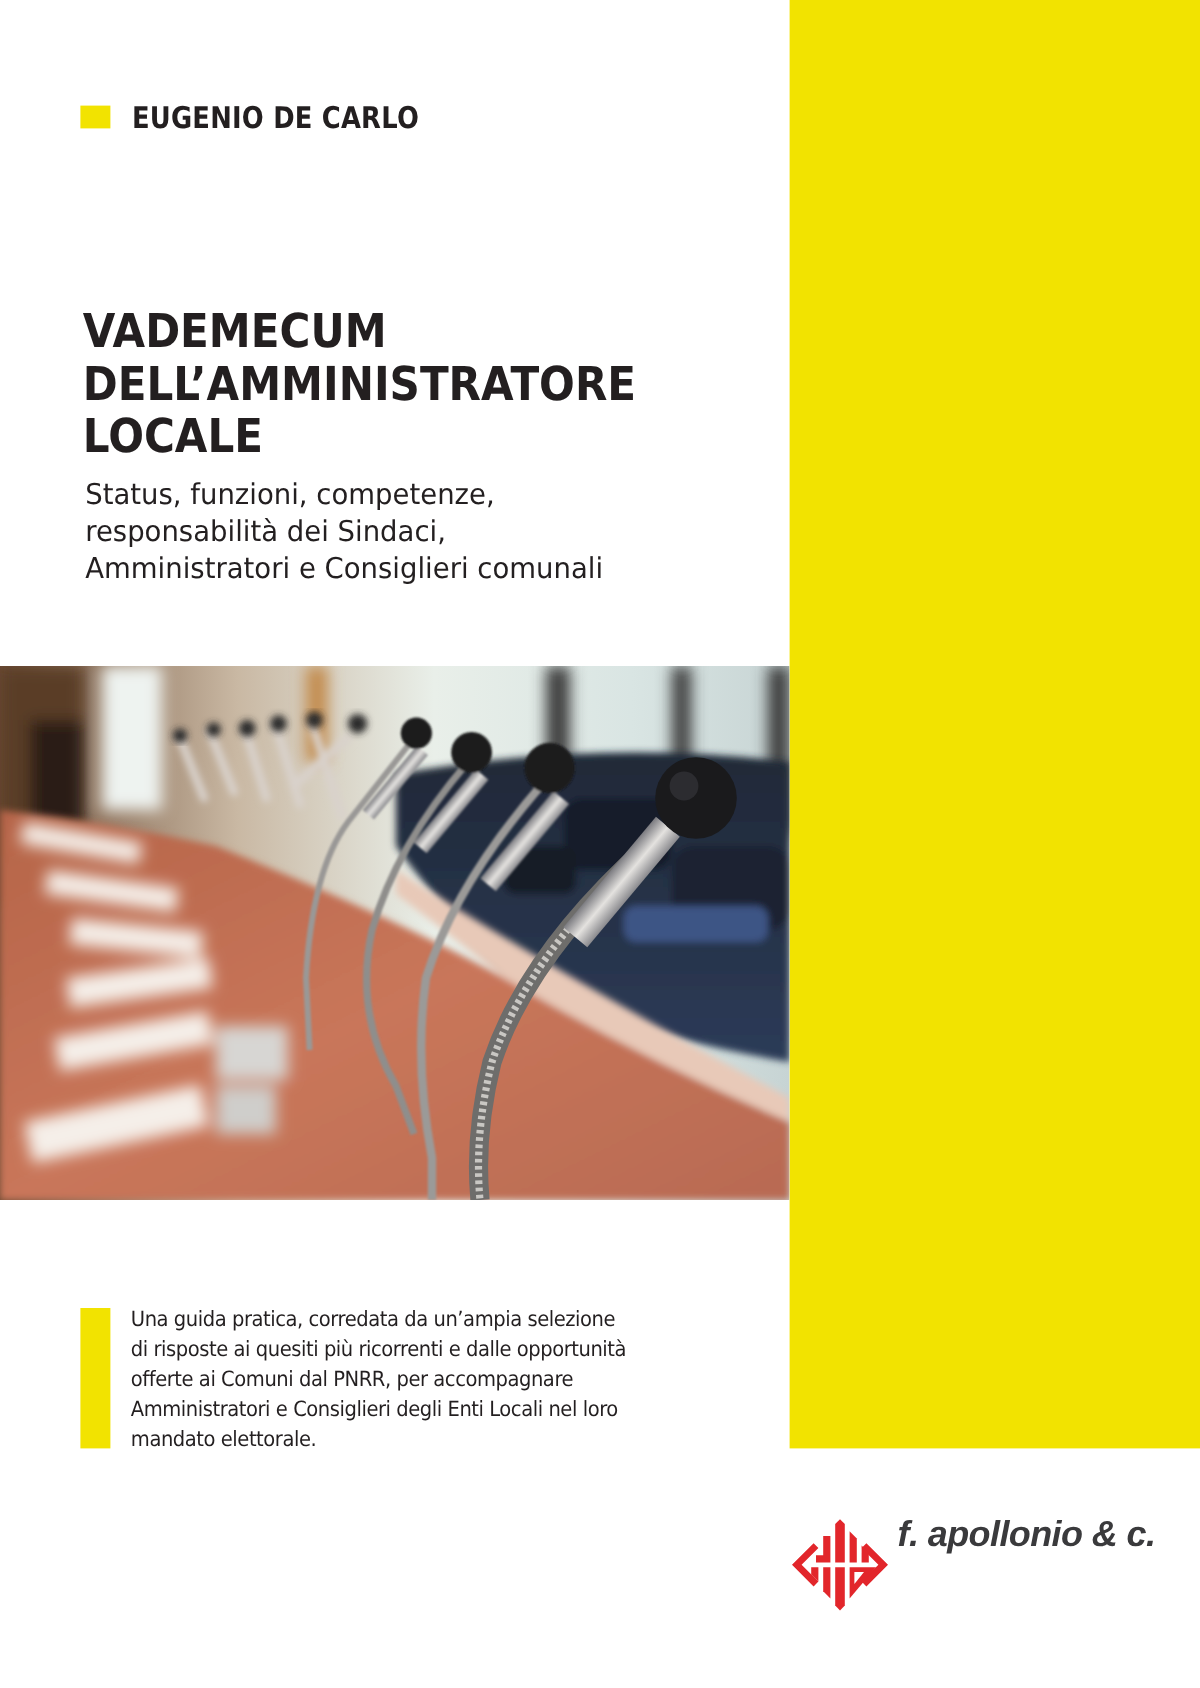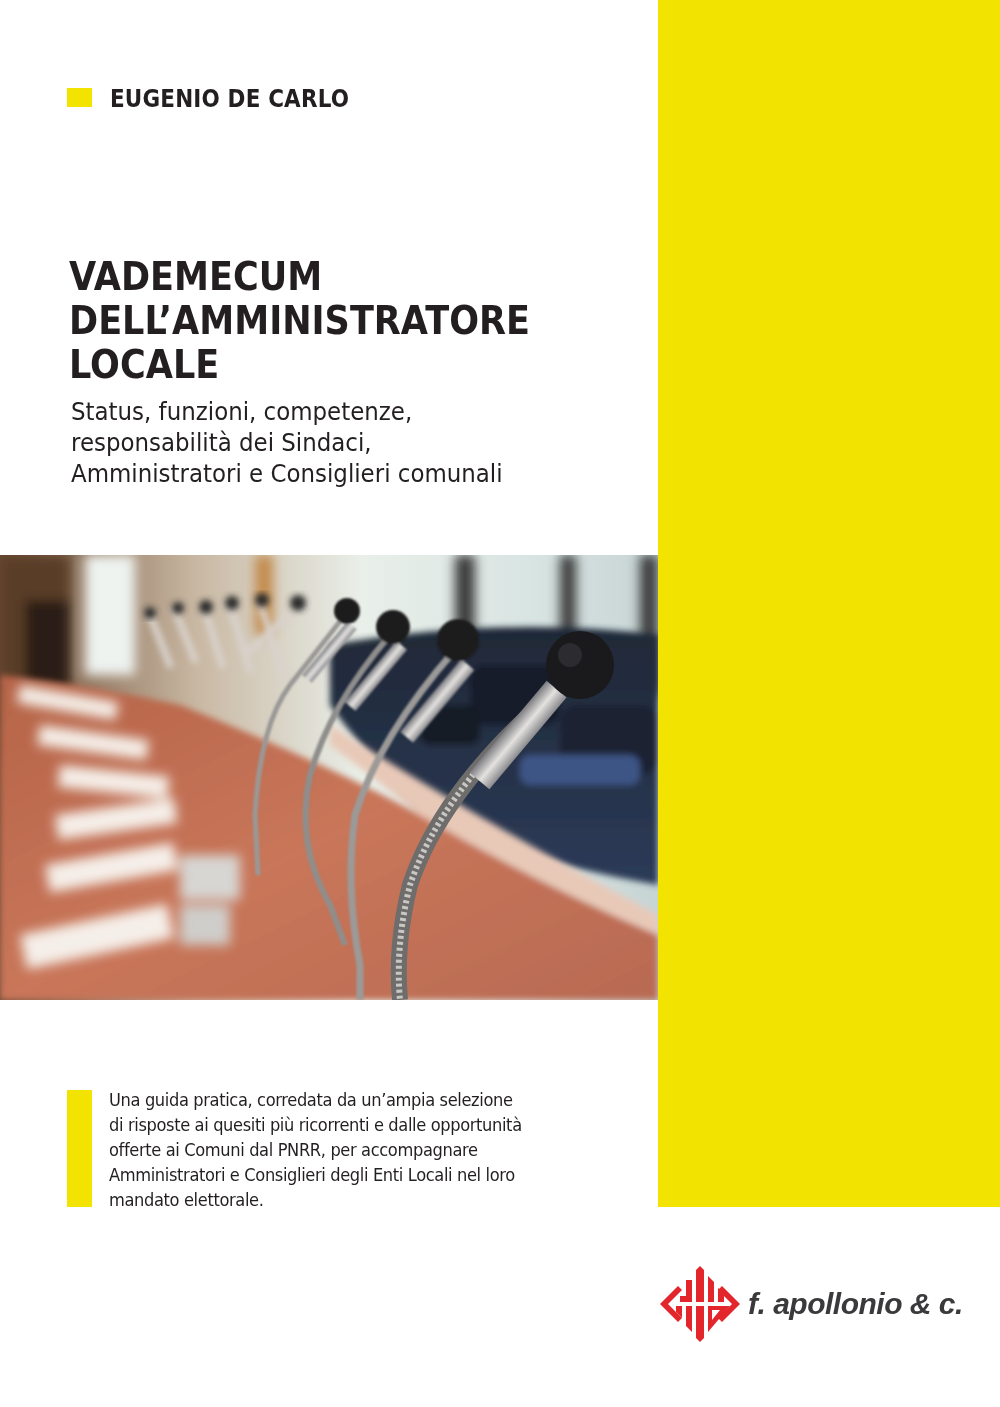--- a/index.html
+++ b/index.html
@@ -18,21 +18,21 @@
     .photo { position: absolute; left: 0; top: 555px; width: 658px; height: 445px; overflow: hidden;
       background:
         linear-gradient(180deg, rgba(255,255,255,0) 0%, rgba(255,255,255,0) 100%);
     }
     .photo svg { display: block; width: 100%; height: 100%; }
 
     .blurb-bar { position: absolute; left: 67px; top: 1090px; width: 25px; height: 117px; background: #f2e300; }
     .blurb { position: absolute; left: 109px; top: 1088px; width: 500px; font-family: "DejaVu Sans", sans-serif; font-size: 17.5px; line-height: 25px; color: #231f20; letter-spacing: -0.4px; transform: scaleX(0.93); transform-origin: left top; }
     .blurb div { white-space: nowrap; }
 
-    .publisher { position: absolute; left: 658px; top: 1262px; height: 84px; display: flex; align-items: center; }
+    .publisher { position: absolute; left: 658px; top: 1262px; height: 84px; display: flex; align-items: flex-start; }
     .publisher-logo { width: 84px; height: 84px; display: block; }
     .publisher-name { margin-left: 6px; font-family: "Liberation Sans", sans-serif; font-weight: bold; font-style: italic; font-size: 30px; color: #3a3a3c; letter-spacing: -0.5px; white-space: nowrap; }
   </style>
 </head>
 <body>
 
 <div class="yellow-panel"></div>
 
 <div class="author-square"></div>
 <div class="author-name">EUGENIO DE CARLO</div>

